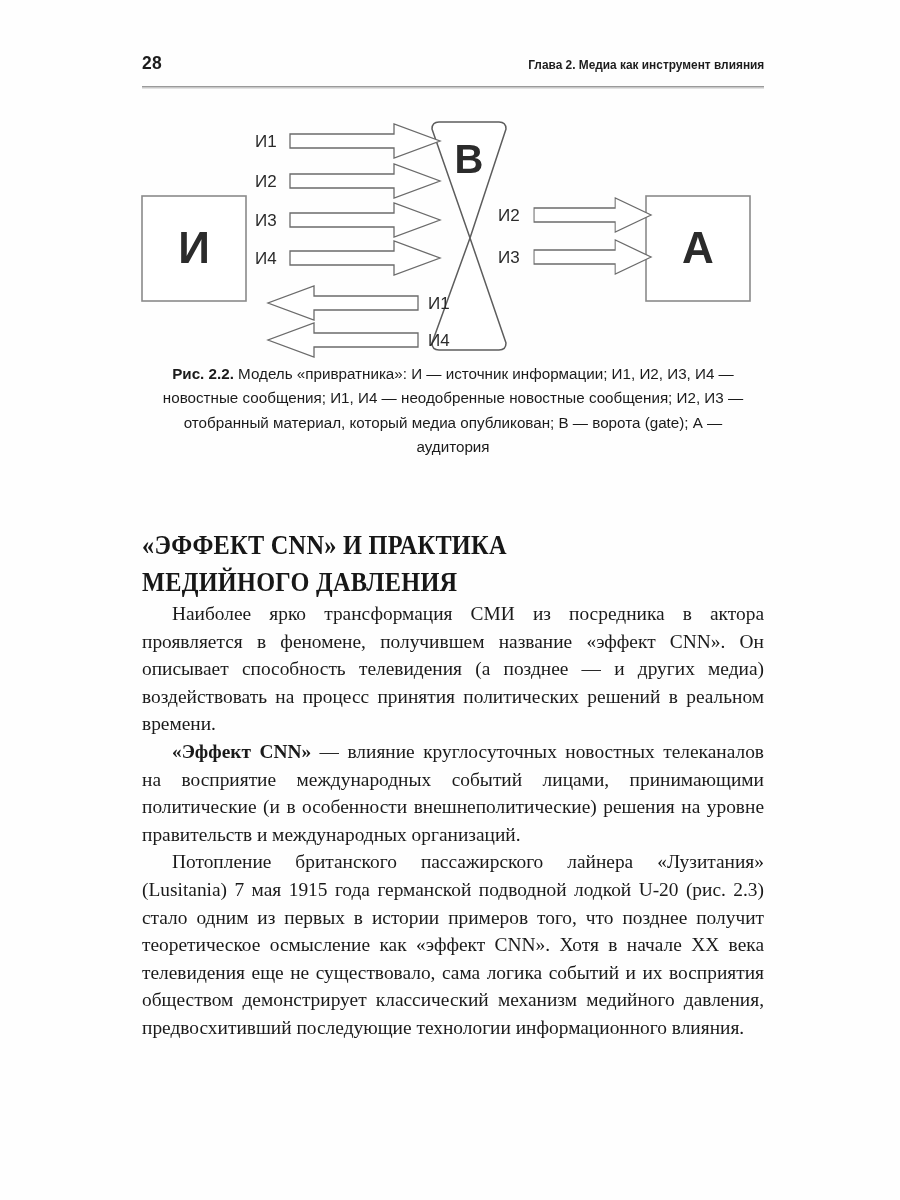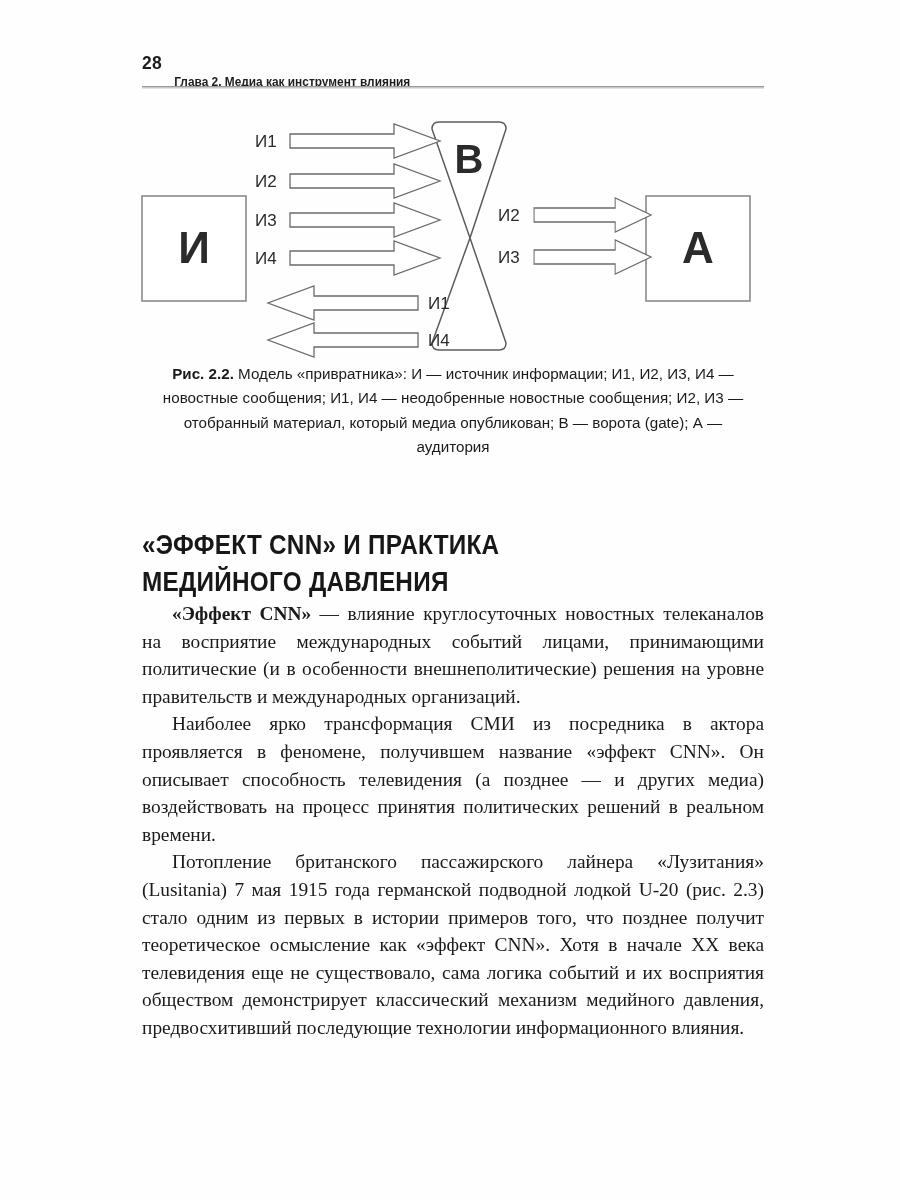--- a/index.html
+++ b/index.html
@@ -25,21 +25,20 @@
 
   
   .header {
     position: absolute;
     left: 142px;
     top: 52px;
     width: 622px;
     display: flex;
     align-items: baseline;
     justify-content: space-between;
-    flex-direction: column;
   }
   .folio {
     font-family: "Liberation Sans Narrow", "Liberation Sans", sans-serif;
     font-weight: bold;
     font-size: 19px;
     letter-spacing: .2px;
     color: #1d1d1d;
     transform: scaleX(.92);
     transform-origin: left center;
   }
@@ -84,21 +83,21 @@
     color: #1b1b1b;
   }
   .caption b { font-weight: bold; }
 
   
   .section-heading {
     position: absolute;
     left: 142px;
     top: 505px;
     width: 622px;
-    font-family: Liberation Sans, sans-serif;
+    font-family: Liberation Serif, serif;
     font-weight: bold;
     font-size: 27px;
     line-height: 37px;
     letter-spacing: .3px;
     color: #171717;
   }
   .section-heading .hl {
     display: block;
     transform: scaleX(.9);
     transform-origin: left center;
@@ -205,18 +204,18 @@
   <div class="caption">
     <b>Рис. 2.2.</b><span> Модель «привратника»: И — источник информации; И1, И2, И3, И4 — новостные сообщения; И1, И4 — неодобренные новостные сообщения; И2, И3 — отобранный материал, который медиа опубликован; В — ворота (gate); А — аудитория</span>
   </div>
 
   <h2 class="section-heading">
     <span class="hl">«ЭФФЕКТ CNN» И ПРАКТИКА</span>
     <span class="hl">МЕДИЙНОГО ДАВЛЕНИЯ</span>
   </h2>
 
   <div class="body-copy">
+    <p>Наиболее ярко трансформация СМИ из посредника в актора проявляется в феномене, получившем название «эффект CNN». Он описывает способность телевидения (а позднее — и других медиа) воздействовать на процесс принятия политических решений в реальном времени.</p>
     <p><b>«Эффект CNN»</b><span> — влияние круглосуточных новостных телеканалов на восприятие международных событий лицами, принимающими политические (и в особенности внешнеполитические) решения на уровне правительств и международных организаций.</span></p>
-    <p>Наиболее ярко трансформация СМИ из посредника в актора проявляется в феномене, получившем название «эффект CNN». Он описывает способность телевидения (а позднее — и других медиа) воздействовать на процесс принятия политических решений в реальном времени.</p>
     <p>Потопление британского пассажирского лайнера «Лузитания» (Lusitania) 7 мая 1915 года германской подводной лодкой U-20 (рис. 2.3) стало одним из первых в истории примеров того, что позднее получит теоретическое осмысление как «эффект CNN». Хотя в начале XX века телевидения еще не существовало, сама логика событий и их восприятия обществом демонстрирует классический механизм медийного давления, предвосхитивший последующие технологии информационного влияния.</p>
   </div>
 
 </div>
 
 </body></html>

